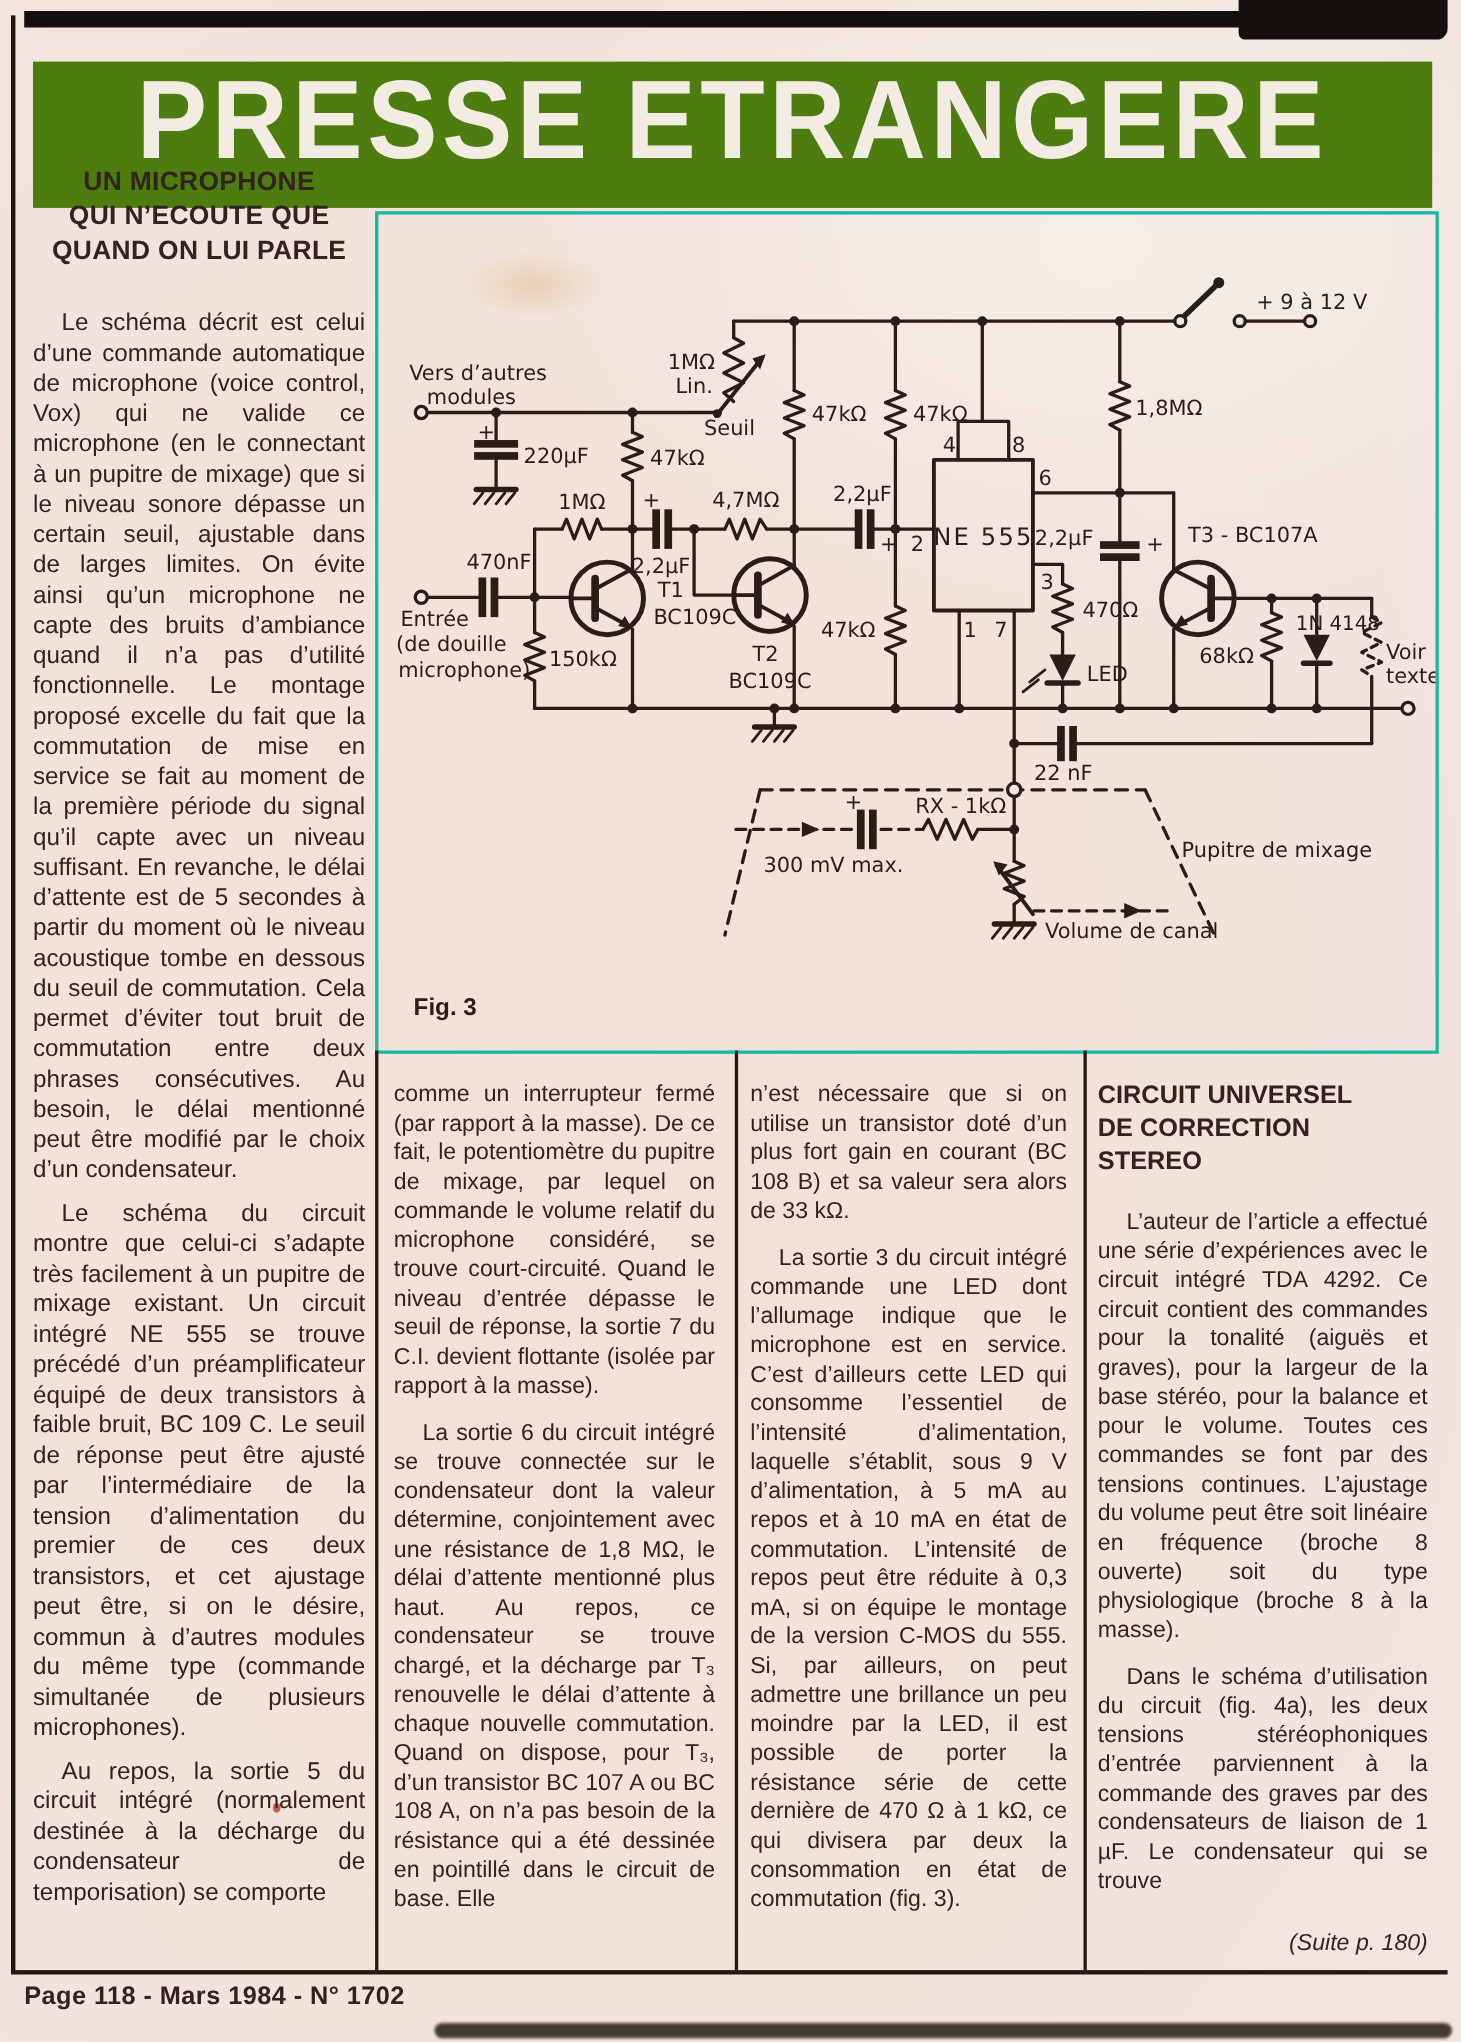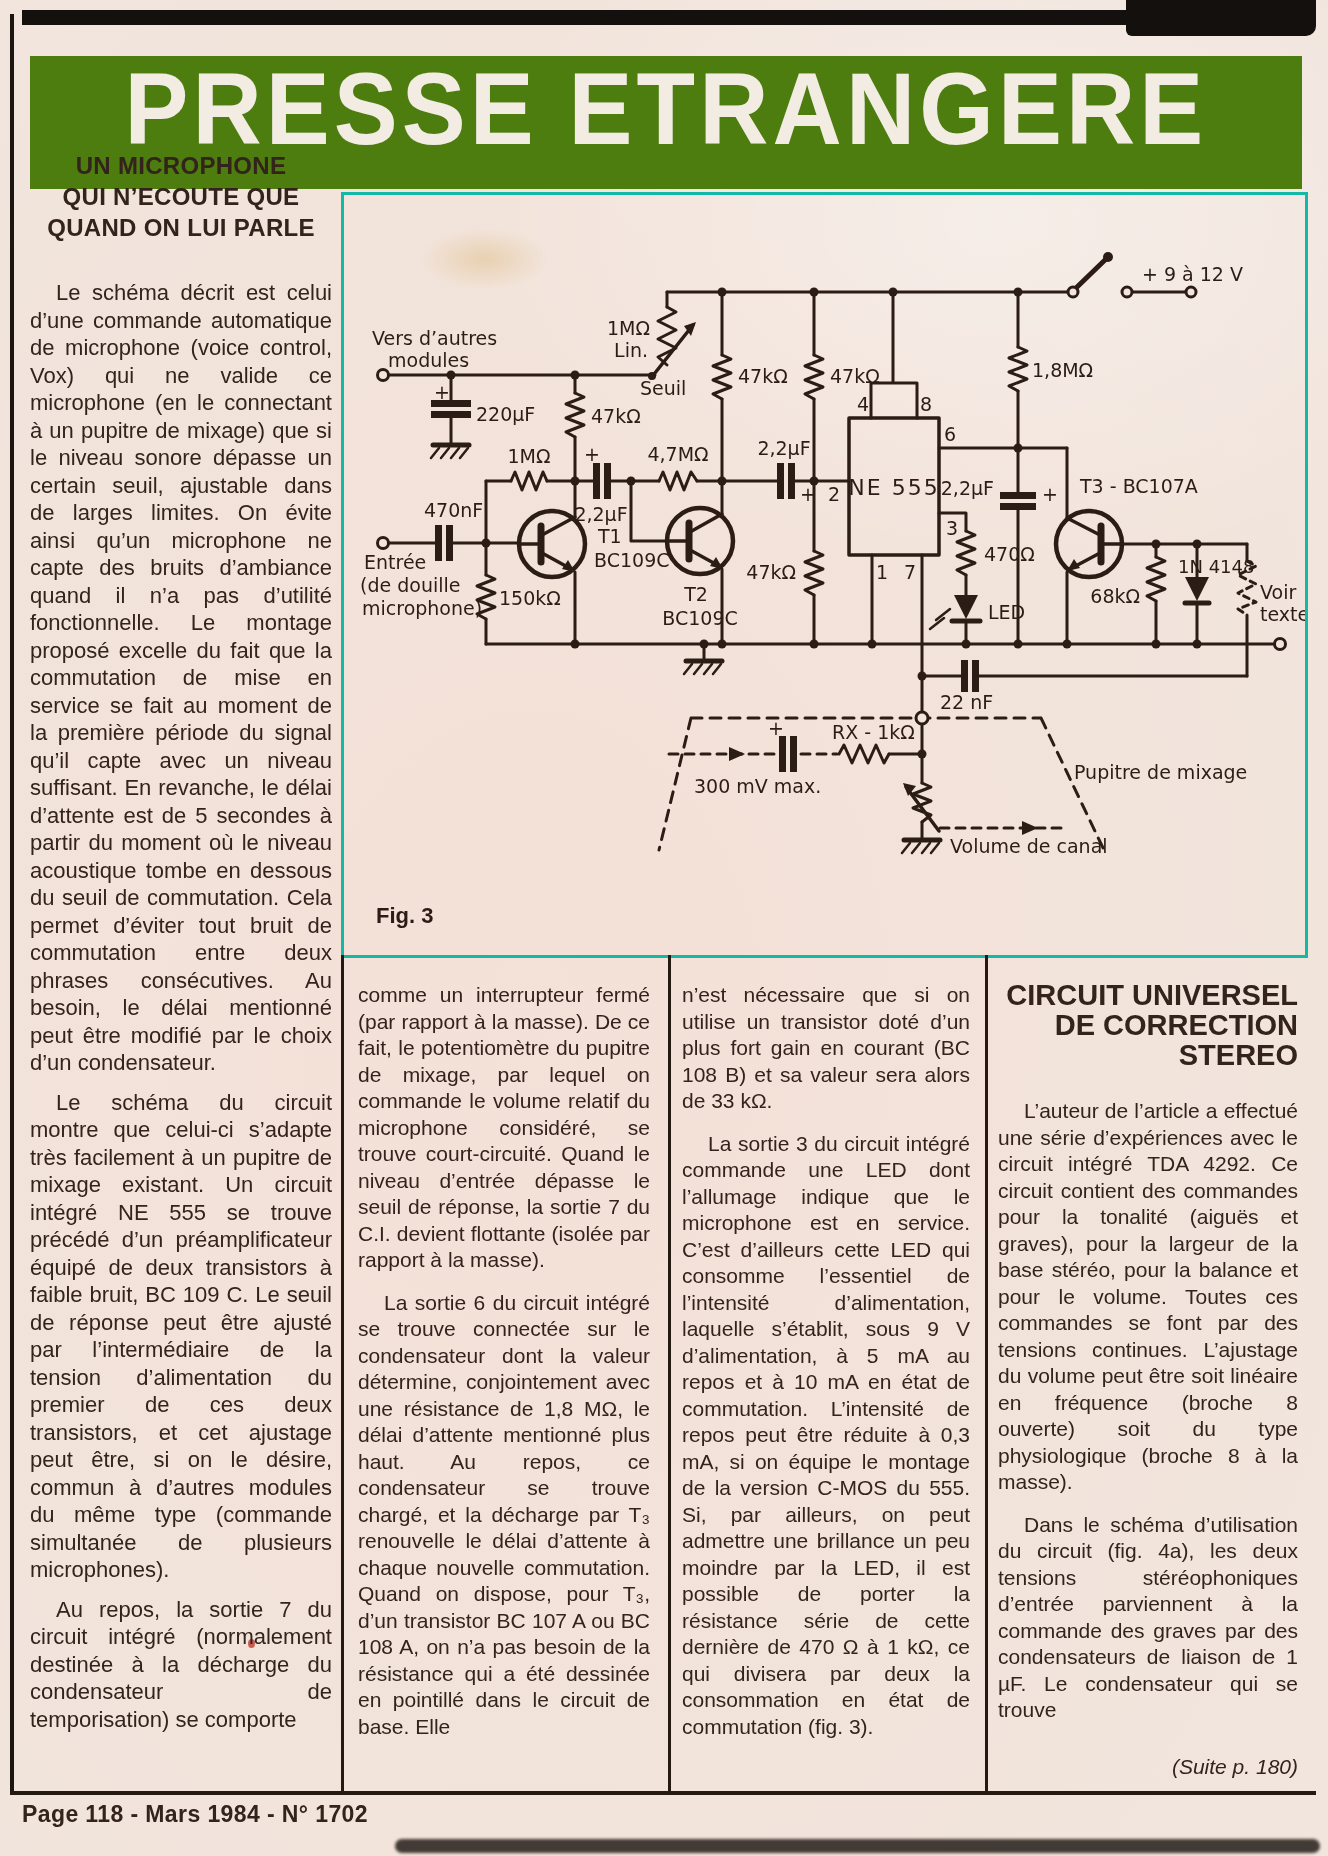--- a/index.html
+++ b/index.html
@@ -45,21 +45,21 @@
   .vrule-a{left:341px;top:955px;width:3px;height:836px;}
   .vrule-b{left:668px;top:955px;width:3px;height:836px;}
   .vrule-c{left:985px;top:955px;width:3px;height:836px;}
 
   .col{position:absolute;top:966px;height:822px;overflow:hidden;}
   .col p{font-size:21px;line-height:26.5px;text-align:justify;text-indent:26px;margin:16px 0 9px 0;}
   .col p.noindent{text-indent:0;}
   .col2{left:358px;width:292px;}
   .col3{left:682px;width:288px;}
   .col4{left:998px;width:300px;top:962px;}
-  .col4-title{font-weight:bold;font-size:29px;line-height:30px;text-align:right;margin:18px 0 28px 0;}
+  .col4-title{font-weight:bold;font-size:23px;line-height:30px;text-align:left;margin:18px 0 28px 0;}
   .source-line{letter-spacing:.5px;}
   .suite{text-align:right !important;font-style:italic;font-size:22px;margin-top:30px !important;}
 
   .footer{position:absolute;left:22px;top:1801px;font-weight:bold;font-size:23px;letter-spacing:.4px;}
 
   
   .sch-text{font-family:"DejaVu Sans", sans-serif;font-size:19px;fill:#2b1c15;}
   .sch-bold{font-weight:bold;}
 </style>
 </head>
@@ -79,21 +79,21 @@
 </div>
 
 <div class="leftcol">
   <div class="art-title">
     <div>UN MICROPHONE</div>
     <div>QUI N’ECOUTE QUE</div>
     <div>QUAND ON LUI PARLE</div>
   </div>
   <p>Le schéma décrit est celui d’une commande automatique de microphone (voice control, Vox) qui ne valide ce microphone (en le connectant à un pupitre de mixage) que si le niveau sonore dépasse un certain seuil, ajustable dans de larges limites. On évite ainsi qu’un microphone ne capte des bruits d’ambiance quand il n’a pas d’utilité fonctionnelle. Le montage proposé excelle du fait que la commutation de mise en service se fait au moment de la première période du signal qu’il capte avec un niveau suffisant. En revanche, le délai d’attente est de 5 secondes à partir du moment où le niveau acoustique tombe en dessous du seuil de commutation. Cela permet d’éviter tout bruit de commutation entre deux phrases consécutives. Au besoin, le délai mentionné peut être modifié par le choix d’un condensateur.</p>
   <p>Le schéma du circuit montre que celui-ci s’adapte très facilement à un pupitre de mixage existant. Un circuit intégré NE 555 se trouve précédé d’un préamplificateur équipé de deux transistors à faible bruit, BC 109 C. Le seuil de réponse peut être ajusté par l’intermédiaire de la tension d’alimentation du premier de ces deux transistors, et cet ajustage peut être, si on le désire, commun à d’autres modules du même type (commande simultanée de plusieurs microphones).</p>
-  <p>Au repos, la sortie 7 du circuit intégré (normalement destinée à la décharge du condensateur de temporisation) se comporte</p>
+  <p>Au repos, la sortie 5 du circuit intégré (normalement destinée à la décharge du condensateur de temporisation) se comporte</p>
 </div>
 
 <div class="schembox">
 <svg viewBox="0 0 961 760" stroke-linecap="round" stroke-linejoin="round">
   <g stroke="#2b1c15" stroke-width="3" fill="none">
 
     <path d="M323,97 H724"></path>
     <path d="M732,93 L762,64" stroke-width="5"></path>
     <path d="M788,97 H842"></path>
 

